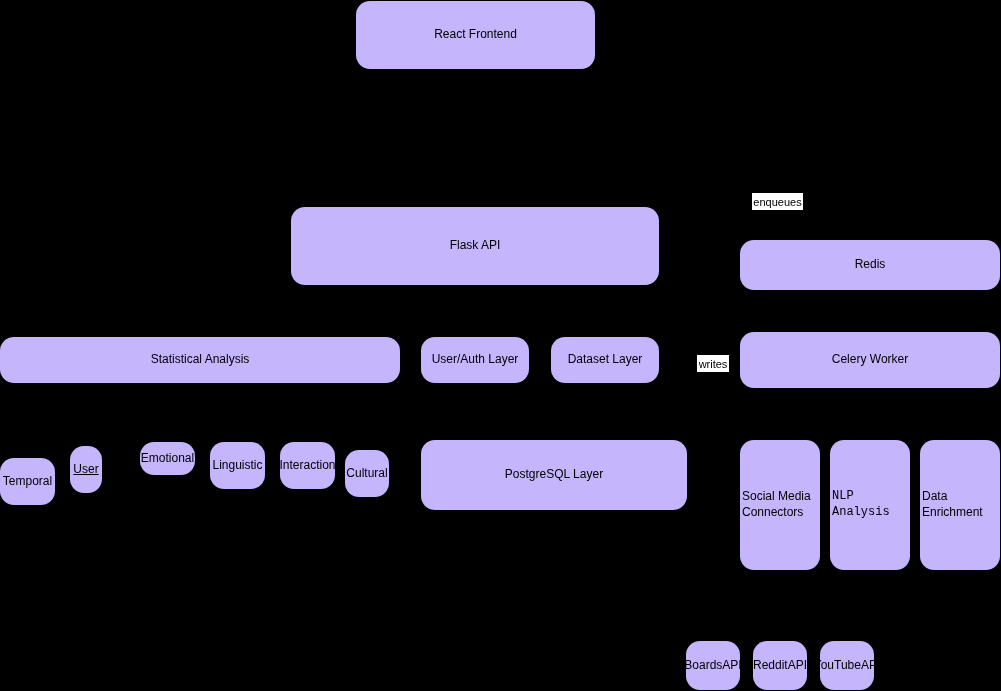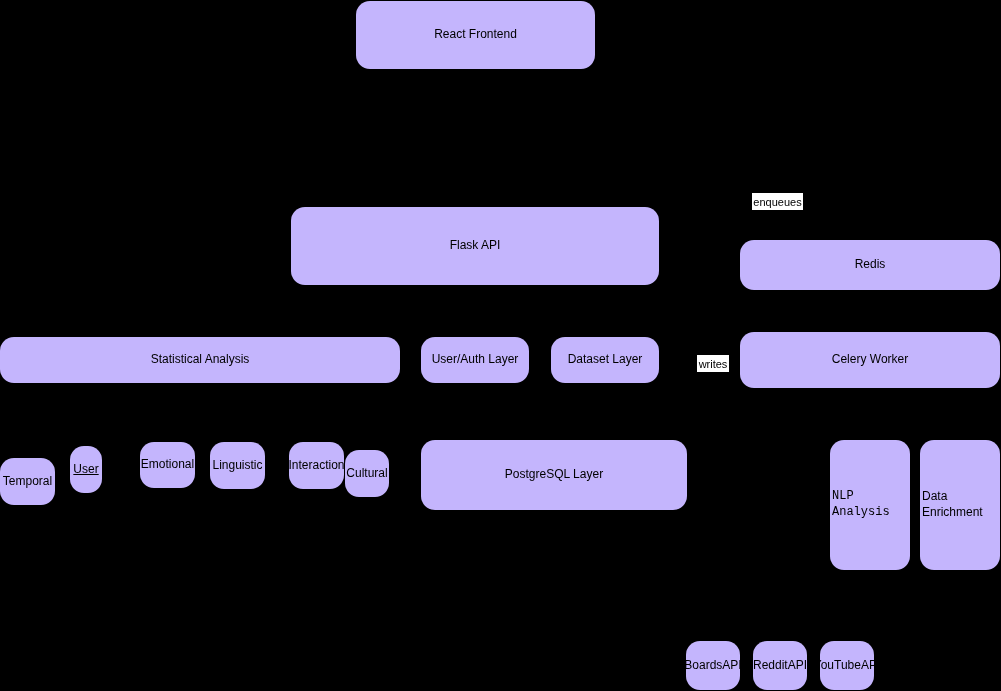--- a/index.html
+++ b/index.html
@@ -51,23 +51,23 @@
   .pos-flask-api        { left: 291px; top: 161px; width: 368px; height: 78px; margin-top: 46px; }
   .pos-enqueues         { left: 752px; top: 193px; width: 51px;  height: 17px; }
   .pos-redis            { left: 740px; top: 240px; width: 260px; height: 50px; }
   .pos-statistical      { left: 0px;   top: 337px; width: 400px; height: 46px; }
   .pos-user-auth        { left: 421px; top: 337px; width: 108px; height: 46px; }
   .pos-dataset          { left: 551px; top: 337px; width: 108px; height: 46px; }
   .pos-writes           { left: 686px; top: 355px; width: 32px;  height: 17px; margin-left: 11px; }
   .pos-celery           { left: 740px; top: 332px; width: 260px; height: 56px; }
   .pos-temporal         { left: 0px;   top: 458px; width: 55px;  height: 47px; }
   .pos-user             { left: 70px;  top: 446px; width: 32px;  height: 47px; text-decoration: underline; }
-  .pos-emotional        { left: 140px; top: 442px; width: 55px;  height: 46px; }
+  .pos-emotional        { left: 140px; top: 442px; width: 55px;  height: 33px; }
   .pos-linguistic       { left: 210px; top: 442px; width: 55px;  height: 47px; }
-  .pos-interaction      { left: 280px; top: 442px; width: 55px;  height: 47px; margin-left: 9px; }
+  .pos-interaction      { left: 280px; top: 442px; width: 55px;  height: 47px; }
   .pos-cultural         { left: 345px; top: 450px; width: 44px;  height: 47px; }
   .pos-postgresql       { left: 421px; top: 440px; width: 266px; height: 70px; }
   .pos-social-media     { left: 740px; top: 440px; width: 80px;  height: 130px; }
   .pos-nlp              { left: 830px; top: 440px; width: 80px;  height: 130px; font-family: Liberation Mono, monospace; }
   .pos-data-enrichment  { left: 920px; top: 440px; width: 80px;  height: 130px; }
   .pos-boards-api       { left: 686px; top: 641px; width: 54px;  height: 49px; }
   .pos-reddit-api       { left: 753px; top: 641px; width: 54px;  height: 49px; }
   .pos-youtube-api      { left: 820px; top: 641px; width: 54px;  height: 49px; }
 </style>
 </head>
@@ -100,20 +100,21 @@
   <div class="node pos-emotional">Emotional</div>
 
   <div class="node pos-linguistic">Linguistic</div>
 
   <div class="node pos-interaction">Interaction</div>
 
   <div class="node pos-cultural">Cultural</div>
 
   <div class="node pos-postgresql">PostgreSQL Layer</div>
 
+  <div class="node wrap pos-social-media">Social Media Connectors</div>
 
   <div class="node wrap pos-nlp">NLP Analysis</div>
 
   <div class="node wrap pos-data-enrichment">Data Enrichment</div>
 
   <div class="node pos-boards-api">BoardsAPI</div>
 
   <div class="node pos-reddit-api">RedditAPI</div>
 
   <div class="node pos-youtube-api">YouTubeAPI</div>

